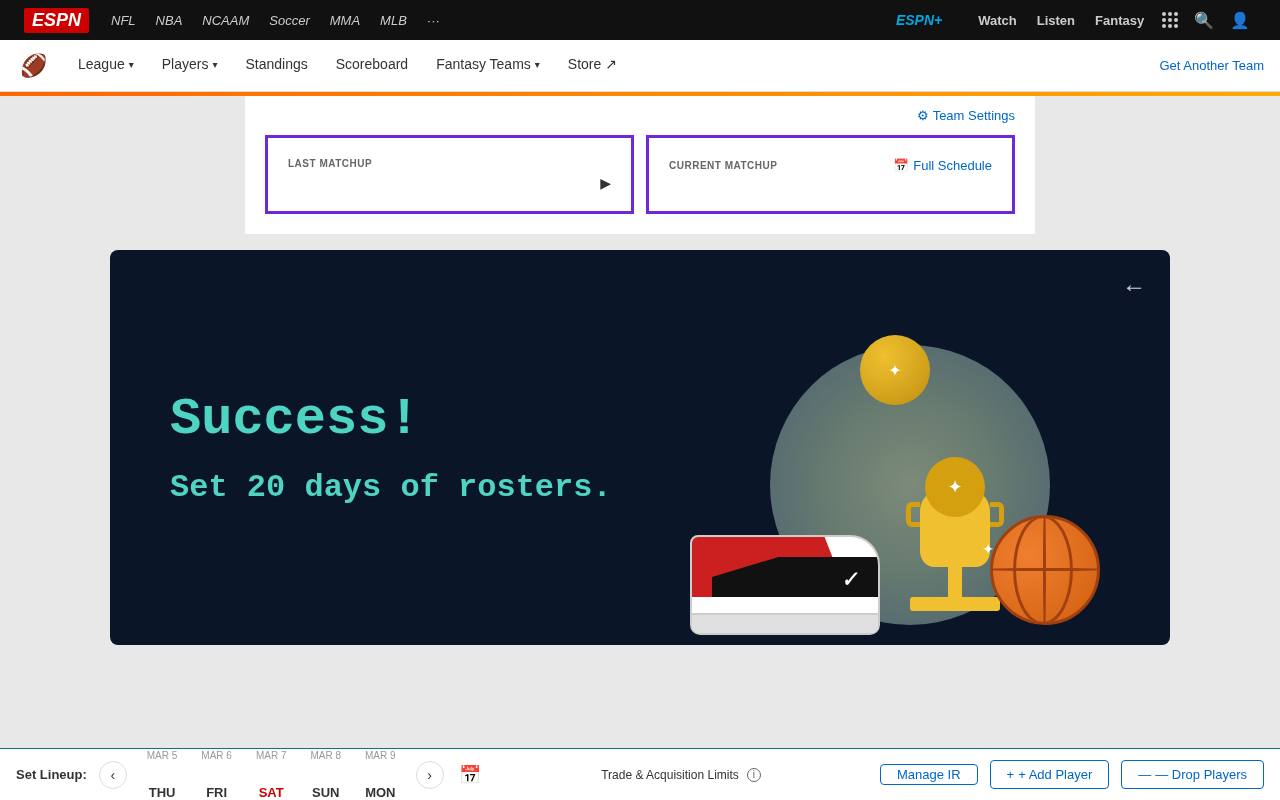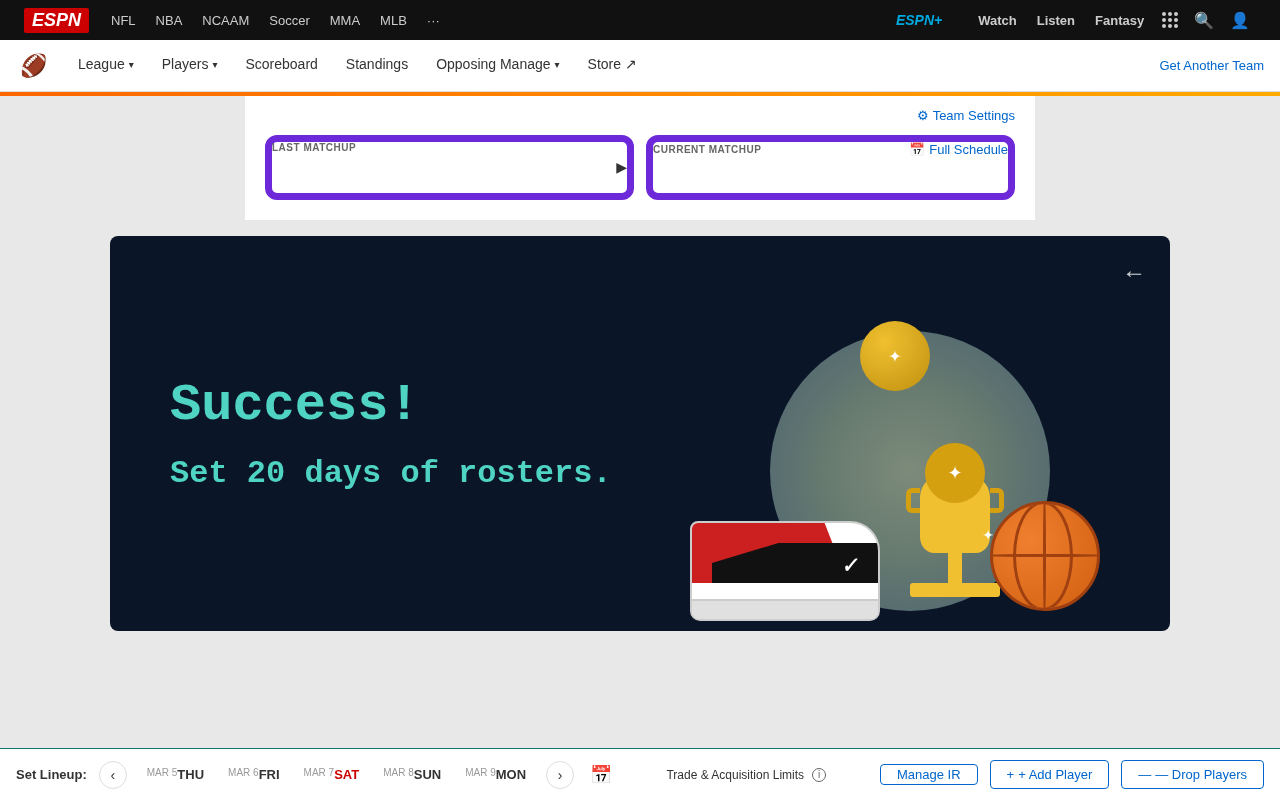--- a/index.html
+++ b/index.html
@@ -21,20 +21,21 @@
       font-size: 18px;
       padding: 2px 8px;
       border-radius: 2px;
       margin-right: 8px;
       font-style: italic;
     }
     .top-nav-links {
       display: flex;
       gap: 0;
       flex: 1;
+      font-style: italic;
     }
     .top-nav-link {
       color: #ccc;
       font-size: 13px;
       padding: 0 10px;
       cursor: pointer;
       height: 40px;
       display: flex;
       align-items: center;
       font-weight: 500;
@@ -165,24 +166,24 @@
       gap: 4px;
     }
 
     
     .matchup-section {
       display: flex;
       gap: 12px;
     }
     .matchup-box {
       flex: 1;
-      border: 7px solid #6d28d9;
-      border-radius: 12px;
+      border: 3px solid #6d28d9;
+      border-radius: 0;
       min-height: 65px;
-      padding: 0;
+      padding: 20px;
     }
     .matchup-label {
       font-size: 10px;
       color: #666;
       font-weight: 600;
       letter-spacing: 0.5px;
       margin-bottom: 6px;
     }
     .matchup-arrow {
       display: flex;
@@ -494,23 +495,25 @@
       font-size: 14px;
       color: #333;
     }
     .lineup-dates {
       display: flex;
       align-items: center;
       gap: 8px;
     }
     .lineup-date {
       display: flex;
-      align-items: flex-start;
+      flex-direction: column;
+      align-items: center;
       padding: 2px 8px;
       cursor: pointer;
+      gap: 24px;
     }
     .lineup-date .day-num {
       font-size: 13px;
       color: #333;
       font-weight: 600;
     }
     .lineup-date .month {
       font-size: 10px;
       color: #999;
     }
@@ -634,27 +637,27 @@
     <div class="sec-nav-links">
       <a class="sec-nav-link">
         <span>League</span>
         <span class="arrow">▾</span>
       </a>
       <a class="sec-nav-link">
         <span>Players</span>
         <span class="arrow">▾</span>
       </a>
       <a class="sec-nav-link">
+        <span>Standings</span>
+      </a>
+      <a class="sec-nav-link">
         <span>Scoreboard</span>
       </a>
       <a class="sec-nav-link">
-        <span>Standings</span>
-      </a>
-      <a class="sec-nav-link">
-        <span>Opposing Manage</span>
+        <span>Fantasy Teams</span>
         <span class="arrow">▾</span>
       </a>
       <a class="sec-nav-link">
         <span>Store ↗</span>
       </a>
     </div>
     <span class="get-another-team">Get Another Team</span>
   </nav>
 
   <div class="orange-bar"></div>

